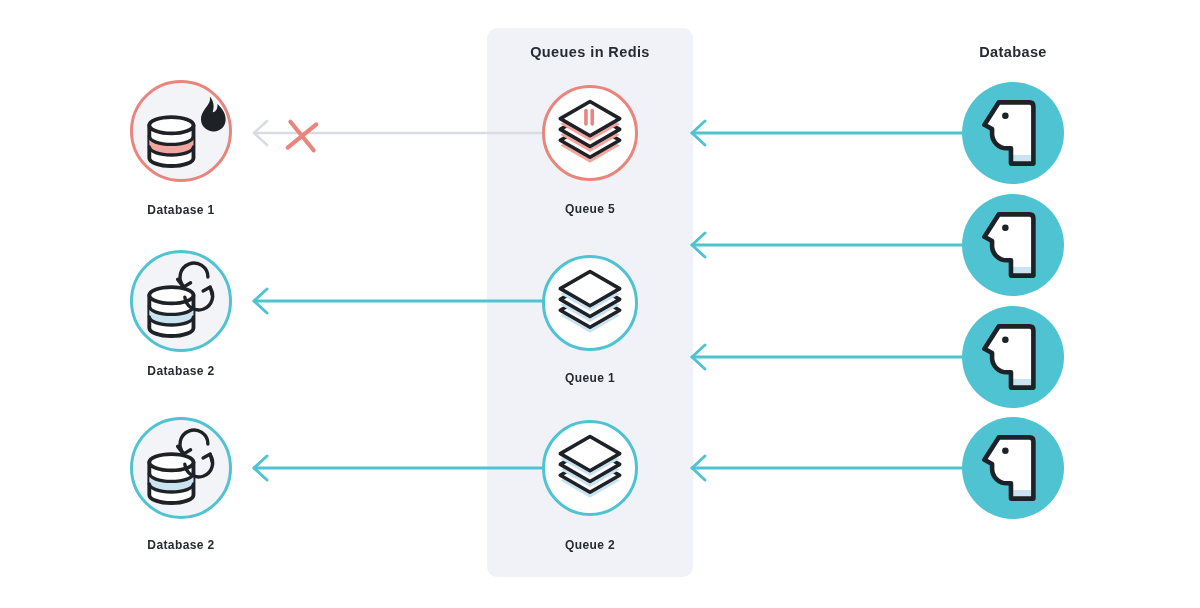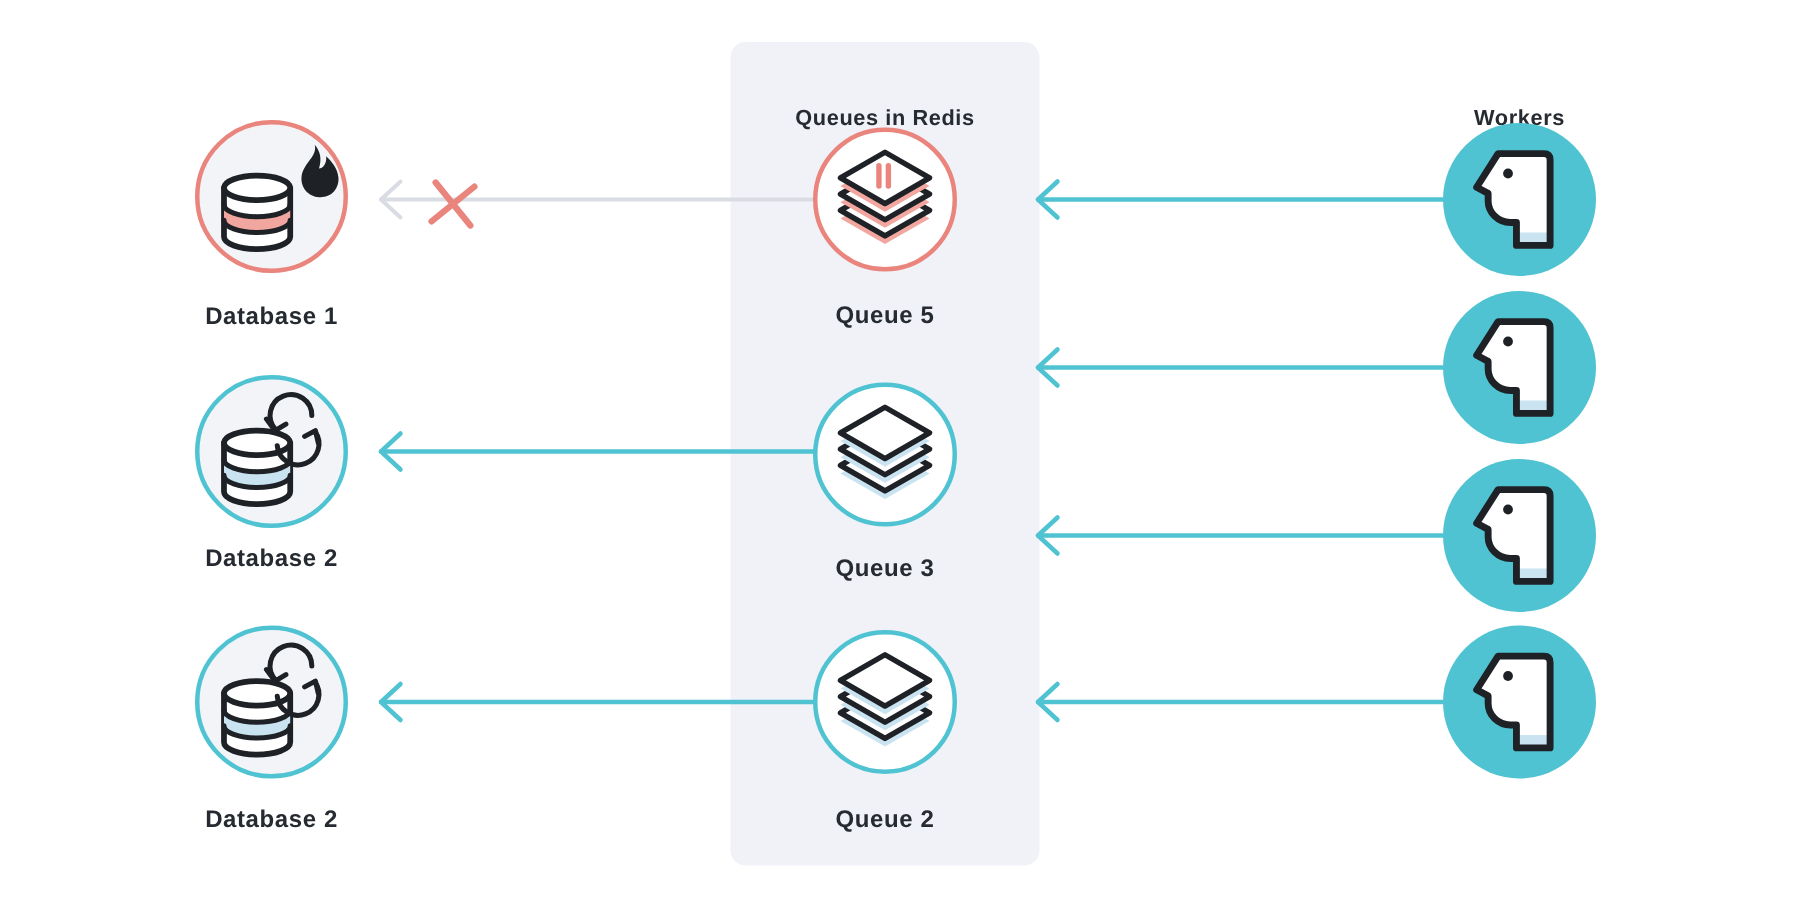--- a/index.html
+++ b/index.html
@@ -12,24 +12,24 @@
   .canvas{
     position:relative;width:1200px;height:608px;background:var(--bg);
     font-family:"Liberation Sans", sans-serif;overflow:hidden;
   }
   .panel{
     position:absolute;left:487px;top:28px;width:206px;height:549px;
     background:var(--panel);border-radius:10px;
   }
   .title{
     position:absolute;font-size:14.5px;font-weight:700;color:var(--text);
-    letter-spacing:.4px;text-align:center;margin-top:27px;
+    letter-spacing:.4px;text-align:center;
   }
   .label{
-    position:absolute;font-size:16px;font-weight:700;color:var(--text);
+    position:absolute;font-size:12px;font-weight:700;color:var(--text);
     letter-spacing:.4px;text-align:center;width:160px;
   }
   .arrows{position:absolute;left:0;top:0;z-index:1;}
   .node{
     position:absolute;border-radius:50%;box-sizing:border-box;z-index:2;
     display:flex;align-items:center;justify-content:center;
   }
   .db-node{width:102px;height:102px;background:var(--node-bg);border:3px solid var(--teal);}
   .queue-node{width:96px;height:96px;background:#fff;border:3px solid var(--teal);}
   .worker-node{width:102px;height:102px;background:var(--teal);}
@@ -51,21 +51,21 @@
   .x-mark{stroke:var(--salmon);stroke-width:4.2;stroke-linecap:round;}
 </style>
 </head>
 <body>
 
 <div class="canvas">
 
   <div class="panel"></div>
 
   <div class="title" style="left:487px;top:44px;width:206px;">Queues in Redis</div>
-  <div class="title" style="left:933px;top:44px;width:160px;">Workers</div>
+  <div class="title" style="left:933px;top:44px;width:160px;">Database</div>
 
   <svg class="arrows" width="1200" height="608" viewBox="0 0 1200 608">
 
     <g>
       <line class="arrow-gray" x1="543" y1="133" x2="254" y2="133"></line>
       <polyline class="arrow-gray" points="267,121 254,133 267,145"></polyline>
       <g class="x-mark" transform="rotate(6 302 136)">
         <line x1="289" y1="123" x2="315" y2="149"></line>
         <line x1="315" y1="123" x2="289" y2="149"></line>
       </g>
@@ -164,21 +164,21 @@
   <div class="node queue-node" style="left:542px;top:255px;">
     <svg viewBox="0 0 100 100">
       <polygon class="shadow-teal" points="50,45 83,64 50,83 17,64"></polygon>
       <polygon class="layer" points="50,39 83,58 50,77 17,58"></polygon>
       <polygon class="shadow-teal" points="50,33 83,52 50,71 17,52"></polygon>
       <polygon class="layer" points="50,27 83,46 50,65 17,46"></polygon>
       <polygon class="shadow-teal" points="50,21 83,40 50,59 17,40"></polygon>
       <polygon class="layer" points="50,15 83,34 50,53 17,34"></polygon>
     </svg>
   </div>
-  <div class="label" style="left:510px;top:371px;">Queue 3</div>
+  <div class="label" style="left:510px;top:371px;">Queue 1</div>
 
   <div class="node queue-node" style="left:542px;top:420px;">
     <svg viewBox="0 0 100 100">
       <polygon class="shadow-teal" points="50,45 83,64 50,83 17,64"></polygon>
       <polygon class="layer" points="50,39 83,58 50,77 17,58"></polygon>
       <polygon class="shadow-teal" points="50,33 83,52 50,71 17,52"></polygon>
       <polygon class="layer" points="50,27 83,46 50,65 17,46"></polygon>
       <polygon class="shadow-teal" points="50,21 83,40 50,59 17,40"></polygon>
       <polygon class="layer" points="50,15 83,34 50,53 17,34"></polygon>
     </svg>

